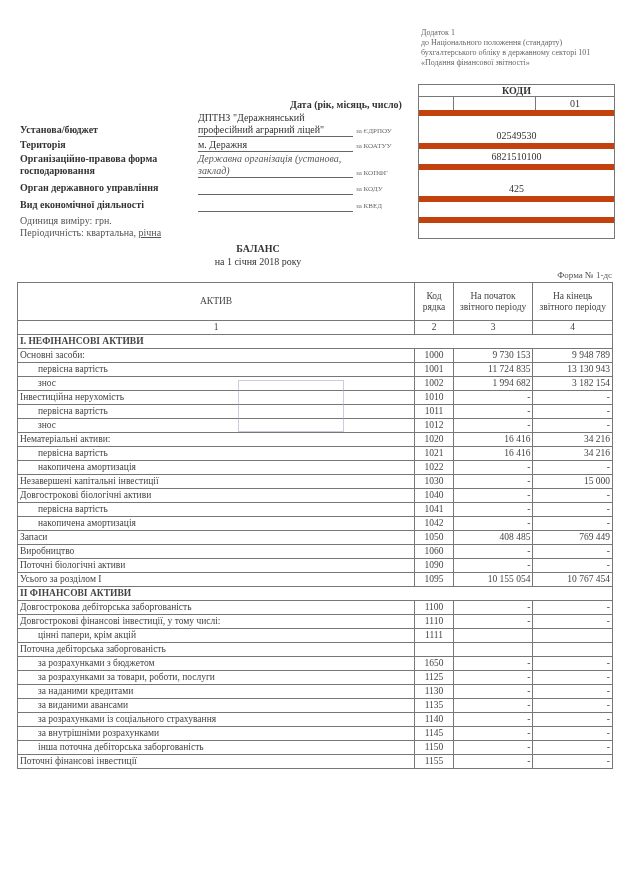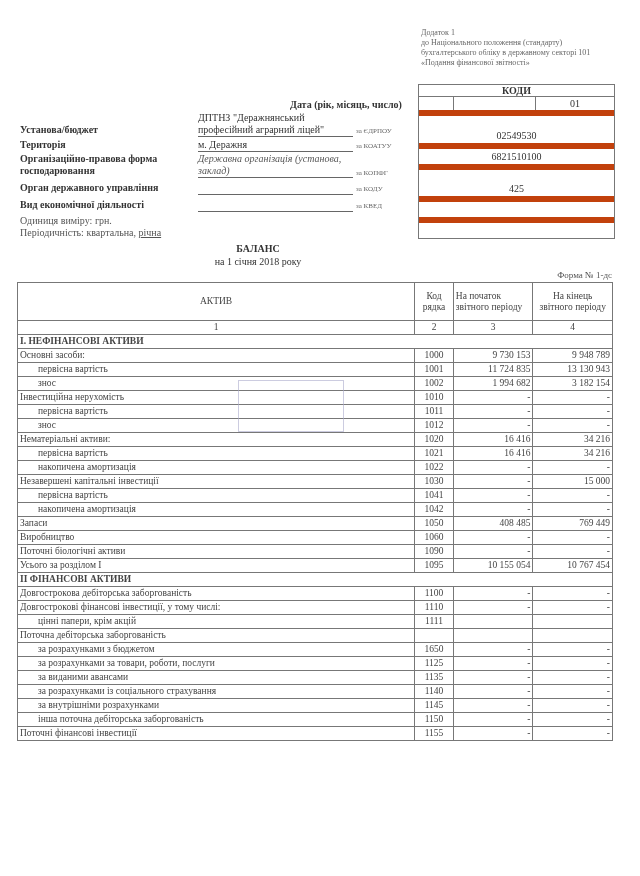--- a/index.html
+++ b/index.html
@@ -94,21 +94,21 @@
 
 <div class="abs title" style="top:243px;font-weight:bold">БАЛАНС</div>
 <div class="abs title" style="top:256px">на 1 січня 2018 року</div>
 <div class="abs forma">Форма № 1-дс</div>
 
 <table class="bal">
   <thead>
     <tr style="height:38px">
       <th class="c-name" style="text-align:center">АКТИВ</th>
       <th class="c-code">Код рядка</th>
-      <th class="c-beg" style="text-align:left">На початок звітного періоду</th>
+      <th class="c-beg" style="text-align:center">На початок звітного періоду</th>
       <th class="c-end" style="text-align:center">На кінець звітного періоду</th>
     </tr>
     <tr>
       <th>1</th>
       <th>2</th>
       <th>3</th>
       <th>4</th>
     </tr>
   </thead>
   <tbody id="tbody">
@@ -169,20 +169,26 @@
         <td class="c-beg">-</td>
         <td class="c-end">-</td>
       </tr>
       <tr>
         <td class="c-name">Незавершені капітальні інвестиції</td>
         <td class="c-code">1030</td>
         <td class="c-beg">-</td>
         <td class="c-end">15 000</td>
       </tr>
       <tr>
+        <td class="c-name">Довгострокові біологічні активи</td>
+        <td class="c-code">1040</td>
+        <td class="c-beg">-</td>
+        <td class="c-end">-</td>
+      </tr>
+      <tr>
         <td class="c-name indent">первісна вартість</td>
         <td class="c-code">1041</td>
         <td class="c-beg">-</td>
         <td class="c-end">-</td>
       </tr>
       <tr>
         <td class="c-name indent">накопичена амортизація</td>
         <td class="c-code">1042</td>
         <td class="c-beg">-</td>
         <td class="c-end">-</td>
@@ -244,20 +250,26 @@
         <td class="c-beg">-</td>
         <td class="c-end">-</td>
       </tr>
       <tr>
         <td class="c-name indent">за розрахунками за товари, роботи, послуги</td>
         <td class="c-code">1125</td>
         <td class="c-beg">-</td>
         <td class="c-end">-</td>
       </tr>
       <tr>
+        <td class="c-name indent">за наданими кредитами</td>
+        <td class="c-code">1130</td>
+        <td class="c-beg">-</td>
+        <td class="c-end">-</td>
+      </tr>
+      <tr>
         <td class="c-name indent">за виданими авансами</td>
         <td class="c-code">1135</td>
         <td class="c-beg">-</td>
         <td class="c-end">-</td>
       </tr>
       <tr>
         <td class="c-name indent">за розрахунками із соціального страхування</td>
         <td class="c-code">1140</td>
         <td class="c-beg">-</td>
         <td class="c-end">-</td>

